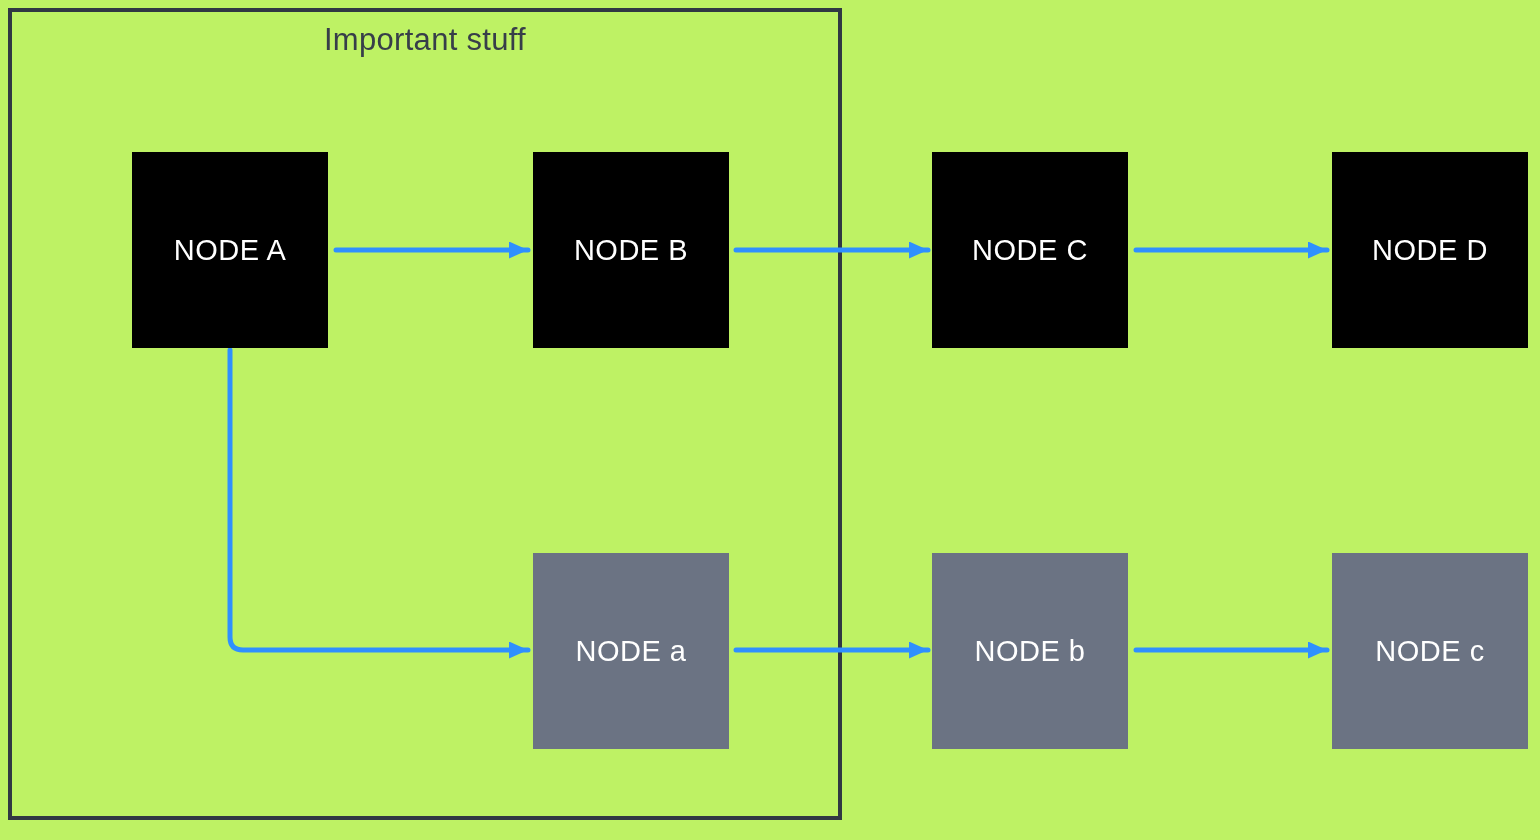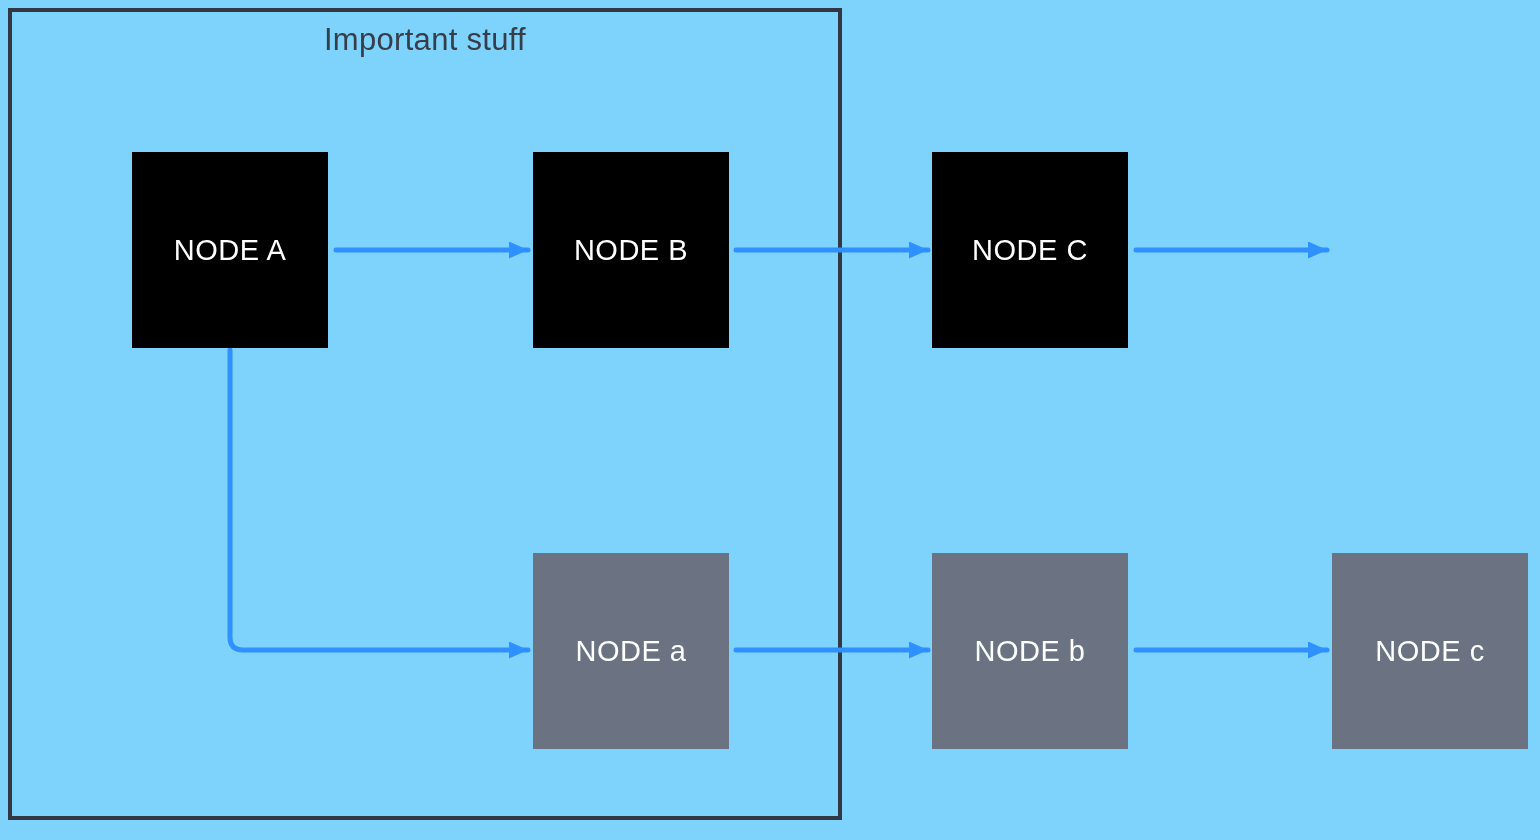--- a/index.html
+++ b/index.html
@@ -5,21 +5,21 @@
   html, body {
     margin: 0;
     padding: 0;
     background: #ffffff;
     font-family: "Liberation Sans", sans-serif;
   }
   .stage {
     position: relative;
     width: 1540px;
     height: 840px;
-    background: #7dd3fc;
+    background: #bef264;
     overflow: hidden;
   }
   .group-frame {
     position: absolute;
     left: 8px;
     top: 8px;
     width: 834px;   
     height: 812px;  
     border: 4px solid #313843;
     box-sizing: border-box;
@@ -91,20 +91,23 @@
 
   <div class="node node--black" style="left:132px; top:152px;">
     <span>NODE A</span>
   </div>
   <div class="node node--black" style="left:533px; top:152px;">
     <span>NODE B</span>
   </div>
   <div class="node node--black" style="left:932px; top:152px;">
     <span>NODE C</span>
   </div>
+  <div class="node node--black" style="left:1332px; top:152px;">
+    <span>NODE D</span>
+  </div>
 
   <div class="node node--gray" style="left:533px; top:553px;">
     <span>NODE a</span>
   </div>
   <div class="node node--gray" style="left:932px; top:553px;">
     <span>NODE b</span>
   </div>
   <div class="node node--gray" style="left:1332px; top:553px;">
     <span>NODE c</span>
   </div>

